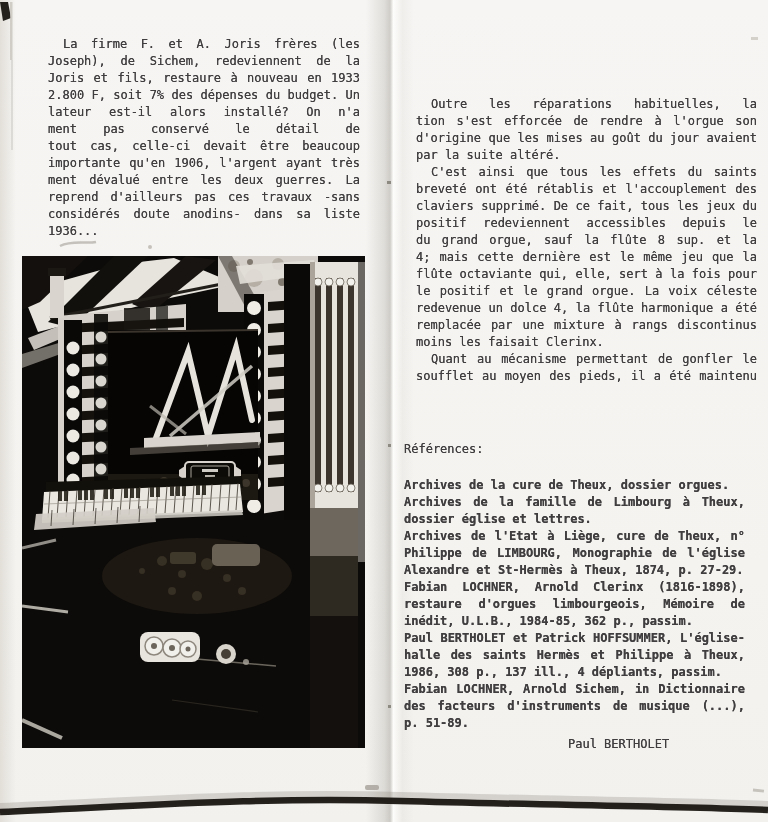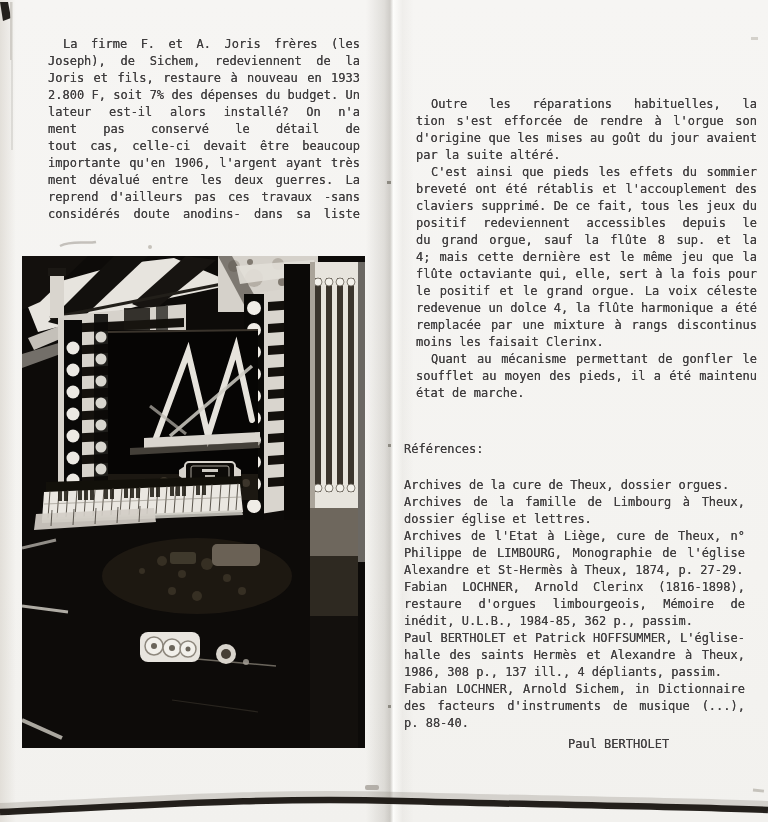--- a/index.html
+++ b/index.html
@@ -12,21 +12,21 @@
   .edgeL{position:absolute;left:0;top:0;width:16px;height:822px;
     background:linear-gradient(90deg,#dcd8d1,rgba(220,216,209,0));opacity:.75;}
   .gutter{position:absolute;left:366px;top:0;width:48px;height:822px;
     background:linear-gradient(90deg,
       rgba(160,155,146,0) 0%,rgba(160,155,146,.26) 38%,rgba(118,112,102,.30) 50%,
       rgba(253,253,251,.95) 57%,rgba(253,253,251,.40) 63%,
       rgba(180,176,168,.10) 76%,rgba(180,176,168,0) 100%);}
   .textcol{position:absolute;text-shadow:0 0 .6px rgba(50,48,50,.85);}
   .col-left{left:48px;top:36px;width:312px;}
   .col-right{left:416px;top:96px;width:341px;}
-  .refs{left:404px;top:477px;width:341px;}
+  .refs{left:404px;top:477px;width:341px;font-weight:bold;}
   .tline{height:17px;line-height:17px;text-align:justify;text-align-last:justify;overflow:hidden;}
   .lastline{text-align-last:left;}
   .firstline{text-indent:15px;}
   .refheading{position:absolute;left:404px;top:441px;height:17px;line-height:17px;
     text-shadow:0 0 .6px rgba(50,48,50,.85);}
   .signature{position:absolute;left:568px;top:736px;height:17px;line-height:17px;
     text-shadow:0 0 .6px rgba(50,48,50,.85);}
   .photo{position:absolute;left:22px;top:256px;width:343px;height:492px;}
   .overlay{position:absolute;left:0;top:0;width:768px;height:822px;pointer-events:none;}
 </style>
@@ -44,20 +44,21 @@
         <div class="tline">Joseph), de Sichem, redeviennent de la Veuve J.</div>
         <div class="tline">Joris et fils, restaure à nouveau en 1933 pour</div>
         <div class="tline">2.800 F, soit 7% des dépenses du budget. Un venti-</div>
         <div class="tline">lateur est-il alors installé? On n'a malheureuse-</div>
         <div class="tline">ment pas conservé le détail de l'intervention. En</div>
         <div class="tline">tout cas, celle-ci devait être beaucoup moins</div>
         <div class="tline">importante qu'en 1906, l'argent ayant très forte-</div>
         <div class="tline">ment dévalué entre les deux guerres. La firme ne</div>
         <div class="tline">reprend d'ailleurs pas ces travaux -sans doute</div>
         <div class="tline">considérés doute anodins- dans sa liste réclame de</div>
+        <div class="tline lastline">1936...</div>
       </div>
     </div>
 
   <svg class="photo" viewBox="0 0 343 492" xmlns="http://www.w3.org/2000/svg">
     <rect width="343" height="492" fill="#0d0b09"></rect>
 
     <g>
       <polygon points="0,36 100,8 152,2 214,28 148,42 16,76" fill="#e7e4de"></polygon>
       <polygon points="0,0 66,0 18,46 0,54" fill="#13100d"></polygon>
       <polygon points="92,0 126,0 50,72 26,66" fill="#12100d"></polygon>
@@ -244,36 +245,35 @@
   </svg>
 
   <div class="textcol col-right">
       <div class="para">
         <div class="tline firstline">Outre les réparations habituelles, la restaura-</div>
         <div class="tline">tion s'est efforcée de rendre à l'orgue son état</div>
         <div class="tline">d'origine que les mises au goût du jour avaient</div>
         <div class="tline lastline">par la suite altéré.</div>
       </div>
       <div class="para">
-        <div class="tline firstline">C'est ainsi que pieds les effets du sommier</div>
+        <div class="tline firstline">C'est ainsi que tous les effets du saints</div>
         <div class="tline">breveté ont été rétablis et l'accouplement des</div>
         <div class="tline">claviers supprimé. De ce fait, tous les jeux du</div>
         <div class="tline">positif redeviennent accessibles depuis le clavier</div>
         <div class="tline">du grand orgue, sauf la flûte 8 sup. et la flûte</div>
         <div class="tline">4; mais cette dernière est le même jeu que la</div>
         <div class="tline">flûte octaviante qui, elle, sert à la fois pour</div>
         <div class="tline">le positif et le grand orgue. La voix céleste est</div>
         <div class="tline">redevenue un dolce 4, la flûte harmonique a été</div>
         <div class="tline">remplacée par une mixture à rangs discontinus</div>
         <div class="tline lastline">moins les faisait Clerinx.</div>
       </div>
       <div class="para">
         <div class="tline firstline">Quant au mécanisme permettant de gonfler le</div>
         <div class="tline">soufflet au moyen des pieds, il a été maintenu en</div>
-        <div class="tline lastline">état de marche.</div>
       </div>
     </div>
   <div class="refheading">Références:</div>
   <div class="textcol refs">
       <div class="para">
         <div class="tline lastline">Archives de la cure de Theux, dossier orgues.</div>
       </div>
       <div class="para">
         <div class="tline">Archives de la famille de Limbourg à Theux,</div>
         <div class="tline lastline">dossier église et lettres.</div>
@@ -285,27 +285,27 @@
         <div class="tline">Philippe de LIMBOURG, Monographie de l'église St-</div>
         <div class="tline lastline">Alexandre et St-Hermès à Theux, 1874, p. 27-29.</div>
       </div>
       <div class="para">
         <div class="tline">Fabian LOCHNER, Arnold Clerinx (1816-1898),</div>
         <div class="tline">restaure d'orgues limbourgeois, Mémoire de licence</div>
         <div class="tline lastline">inédit, U.L.B., 1984-85, 362 p., passim.</div>
       </div>
       <div class="para">
         <div class="tline">Paul BERTHOLET et Patrick HOFFSUMMER, L'église-</div>
-        <div class="tline">halle des saints Hermès et Alexandre à Theux,</div>
+        <div class="tline">halle des saints Hermès et Philippe à Theux,</div>
         <div class="tline lastline">1986, 308 p., 137 ill., 4 dépliants, passim.</div>
       </div>
       <div class="para">
         <div class="tline">Fabian LOCHNER, Arnold Sichem, in Dictionnaire</div>
         <div class="tline">des facteurs d'instruments de musique (...), 1986,</div>
-        <div class="tline lastline">p. 88-40.</div>
+        <div class="tline lastline">p. 51-89.</div>
       </div>
     </div>
   <div class="signature">Paul BERTHOLET</div>
 
   <svg class="overlay" viewBox="0 0 768 822" xmlns="http://www.w3.org/2000/svg">
     <g>
       <polygon points="0,2 8,2 11,18 3,21" fill="#24211d"></polygon>
       <rect x="10" y="2" width="2.5" height="58" fill="#c8c4be" opacity="0.8"></rect>
       <path d="M12,60 L12,150" stroke="rgba(150,146,138,0.3)" stroke-width="1.5" fill="none"></path>
     </g>

